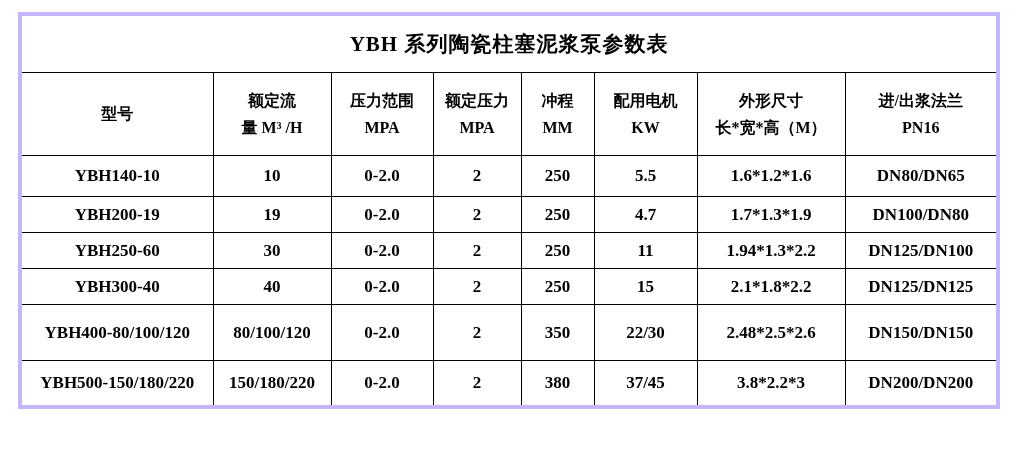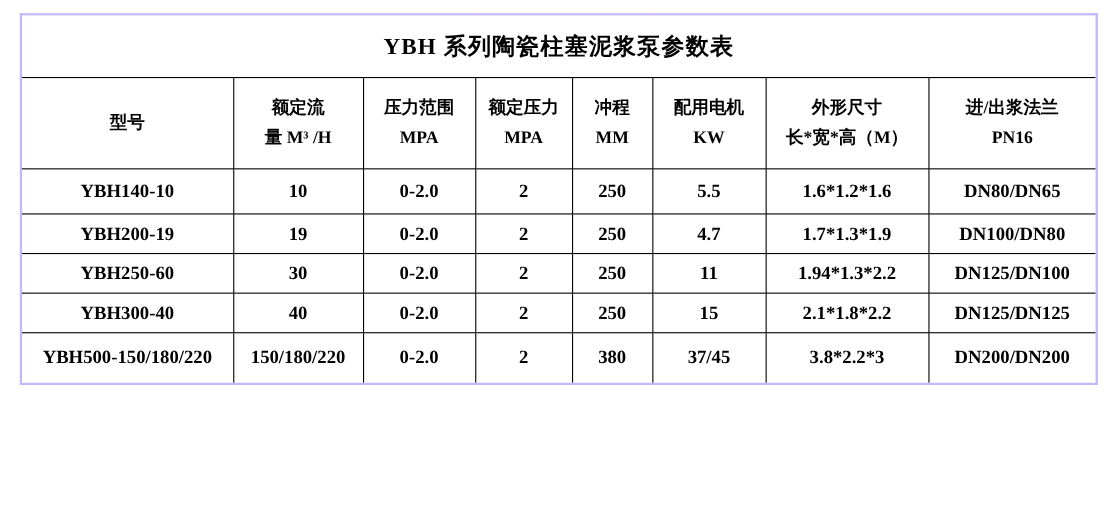--- a/index.html
+++ b/index.html
@@ -10,21 +10,21 @@
     height: 476px;
     overflow: hidden;
     font-family: "Liberation Serif", "DejaVu Serif", serif;
     color: #000000;
   }
   .spec-table {
     border-collapse: collapse;
     table-layout: fixed;
     width: 978px;
     margin: 12px 0 0 18px;
-    border: 2px solid #c4b5fd;
+    border: 4px solid #c4b5fd;
   }
   .spec-table td, .spec-table th {
     border: 1px solid #000000;
     text-align: center;
     vertical-align: middle;
     padding: 0 2px;
     font-weight: bold;
     overflow: hidden;
   }
   .title-row td {
@@ -116,20 +116,30 @@
     <tr class="data-row rh-b">
       <td>YBH300-40</td>
       <td>40</td>
       <td>0-2.0</td>
       <td>2</td>
       <td>250</td>
       <td>15</td>
       <td>2.1*1.8*2.2</td>
       <td>DN125/DN125</td>
     </tr>
+    <tr class="data-row rh-d">
+      <td>YBH400-80/100/120</td>
+      <td>80/100/120</td>
+      <td>0-2.0</td>
+      <td>2</td>
+      <td>350</td>
+      <td>22/30</td>
+      <td>2.48*2.5*2.6</td>
+      <td>DN150/DN150</td>
+    </tr>
     <tr class="data-row rh-e">
       <td>YBH500-150/180/220</td>
       <td>150/180/220</td>
       <td>0-2.0</td>
       <td>2</td>
       <td>380</td>
       <td>37/45</td>
       <td>3.8*2.2*3</td>
       <td>DN200/DN200</td>
     </tr>

